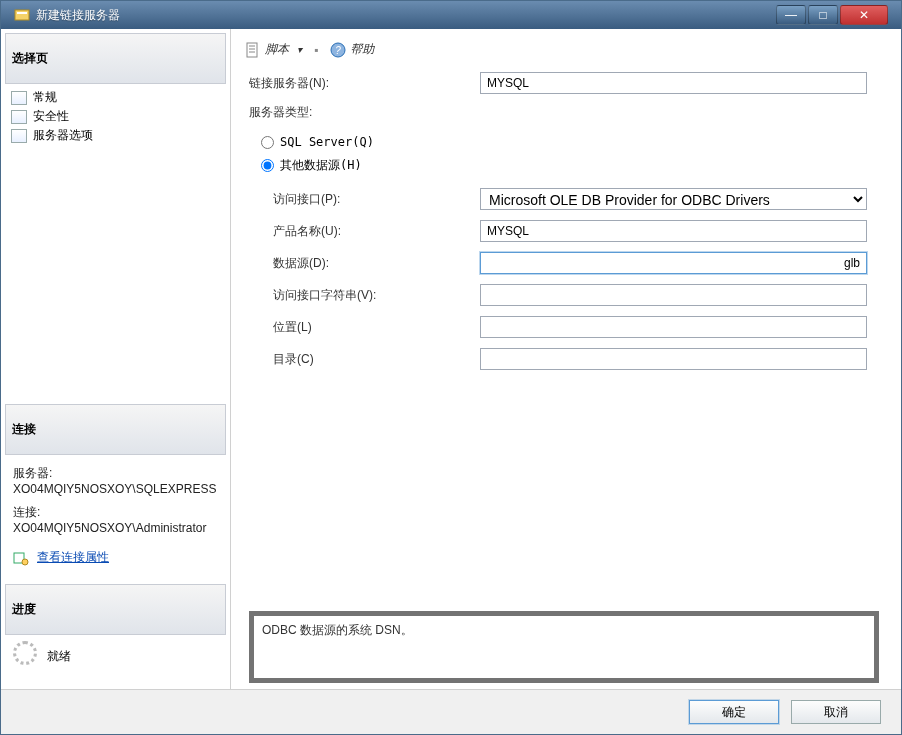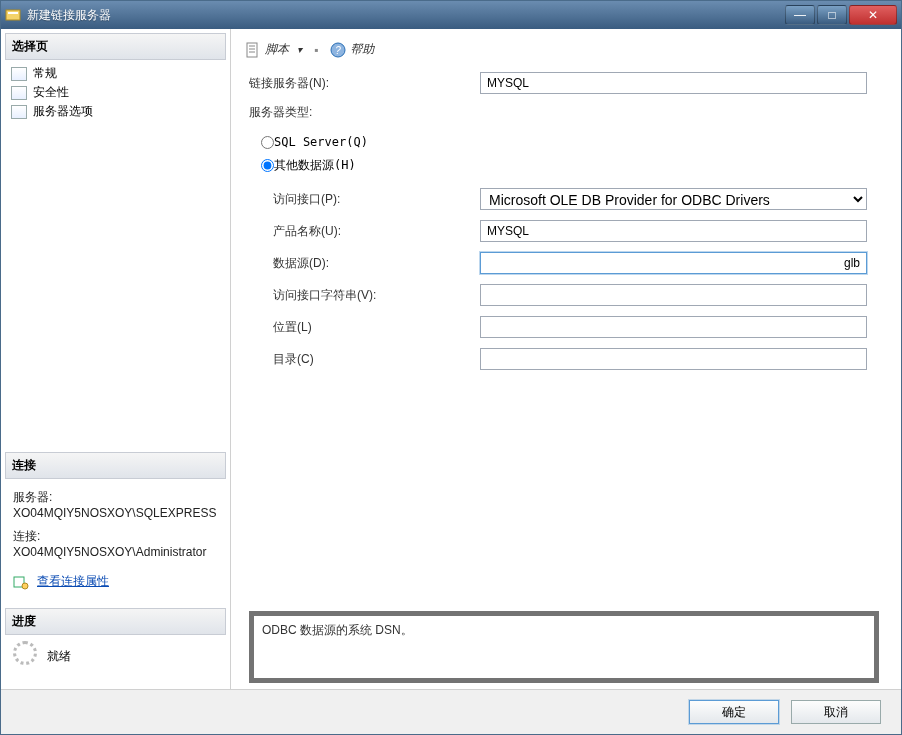--- a/index.html
+++ b/index.html
@@ -1,26 +1,26 @@
 <!DOCTYPE html>
 <html><head>
 <meta charset="utf-8">
 <style>
 * { box-sizing: border-box; margin: 0; padding: 0; }
 body { font-family: "Microsoft YaHei", SimSun, Arial, sans-serif; font-size: 12px; background: #fff; overflow: hidden; }
 .window { width: 902px; height: 735px; border: 1px solid #4a6b8a; display: flex; flex-direction: column; background: #f0f0f0; }
-.titlebar { height: 28px; background: linear-gradient(#6a8cb0, #3a5c80); display: flex; align-items: center; padding: 0 4px; color: #fff; }
+.titlebar { height: 28px; background: linear-gradient(#6a8cb0, #3a5c80); display: flex; align-items: center; padding: 0 13px; color: #fff; }
 .titlebar .icon { width: 16px; height: 16px; margin-right: 6px; display:inline-flex; align-items:center; justify-content:center;}
 .titlebar .title { flex: 1; font-size: 12px; text-shadow: 0 1px 1px rgba(0,0,0,0.3); }
 .titlebar .winbtns { display: flex; gap: 2px; }
 .titlebar .winbtn { width: 30px; height: 20px; border: 1px solid rgba(0,0,0,0.3); border-radius: 3px; display:flex; align-items:center; justify-content:center; color:#fff; font-size:12px; background: linear-gradient(#7aa0c4,#3a5c80); }
 .titlebar .winbtn.close { background: linear-gradient(#e06060,#c03030); width:48px;}
 .content { flex:1; display:flex; background:#fff; }
 .sidebar { width: 230px; border-right: 1px solid #d0d0d0; display:flex; flex-direction:column; background:#fff; padding:4px 0 4px 4px;}
-.section-hdr { font-weight: bold; background: linear-gradient(#f5f5f5,#e0e4ea); border: 1px solid #c8ccd4; padding: 4px 6px; margin-bottom:2px; margin-right:4px;}
+.section-hdr { font-weight: bold; background: linear-gradient(#f5f5f5,#e0e4ea); border: 1px solid #c8ccd4; padding: 16px 6px; margin-bottom:2px; margin-right:4px;}
 .navlist { padding: 2px 0 0 2px; }
 .navitem { display:flex; align-items:center; gap:6px; padding:1px 4px; cursor:pointer; }
 .navitem.sel { background:#fff; }
 .navitem .pageicon { width:16px; height:14px; border:1px solid #9aa; background:linear-gradient(#fff,#e8f0ff); position:relative;}
 .navitem .pageicon::after{content:""; position:absolute; right:-3px; top:-3px; width:8px;height:8px;}
 .spacer { flex:1; }
 .conn-block { padding:6px 8px 0 8px; font-size:12px; color:#222;}
 .conn-block .lbl { margin-top:2px; }
 .conn-block .val { margin-bottom:8px; word-break:break-all;}
 .linkline { display:flex; align-items:center; gap:8px; padding:6px 8px;}
@@ -34,21 +34,21 @@
 .toolbar .drop::after{content:"▾"; margin-left:4px; font-size:10px;}
 .toolbar svg { width:16px;height:16px;}
 .form { padding: 4px 24px 0 8px; }
 .row { display:flex; align-items:center; margin-bottom:10px;gap:31px; }
 .row > .flabel { width: 200px; color:#333; }
 .row.indent > .flabel { padding-left:24px; width:200px;}
 .row input[type=text] { flex:1; border:1px solid #a0a8b4; padding:3px 6px; font-size:12px; height:22px;}
 .row input.focused { border:1px solid #5b9bd5; box-shadow:0 0 0 1px rgba(91,155,213,0.4);text-align:right;}
 .row select { flex:1; border:1px solid #a0a8b4; padding:2px 4px; font-size:14px; height:22px; background:#fff;}
 .srvtype { margin: 4px 0 10px 0;}
-.radio-row { display:flex; align-items:center; padding:4px 0 4px 12px;}
+.radio-row { display:flex; align-items:center; gap:6px; padding:4px 0 4px 12px;}
 .radio-row input { margin:0;}
 .radio-row label { font-family: Consolas, monospace; font-size:12px;}
 .main-inner{flex:1; display:flex; flex-direction:column;}
 .hintbox { border:5px solid #737373; margin: 0 12px 0 8px; padding:6px 8px; color:#333; height:72px;}
 .footer { display:flex; justify-content:flex-end; gap:12px; padding:10px 20px; border-top:1px solid #d0d0d0; background:#f0f0f0;}
 .footer button { width:90px; height:24px; border:1px solid #9aa; background:linear-gradient(#fdfdfd,#e4e8ec); font-size:12px; cursor:pointer;}
 .footer button.default { border:1px solid #5b9bd5; box-shadow:0 0 0 1px rgba(91,155,213,0.3);}
 </style>
 </head>
 <body>

